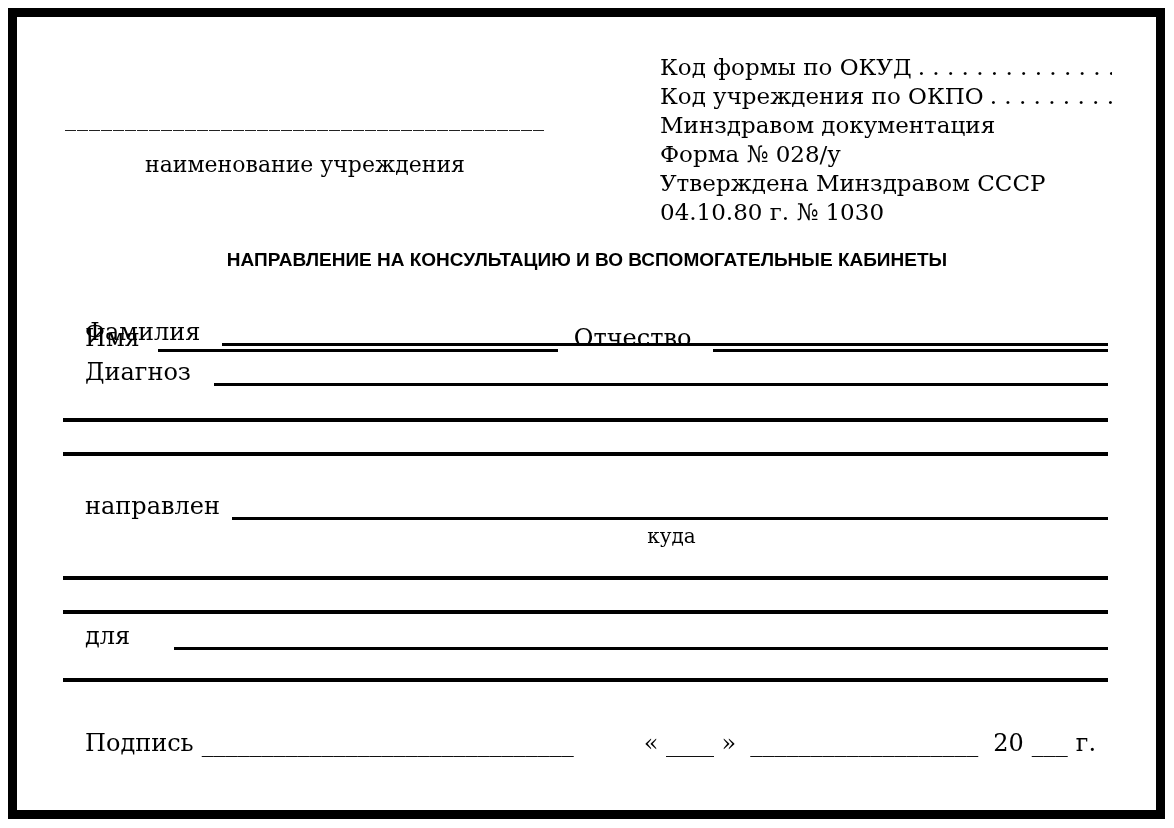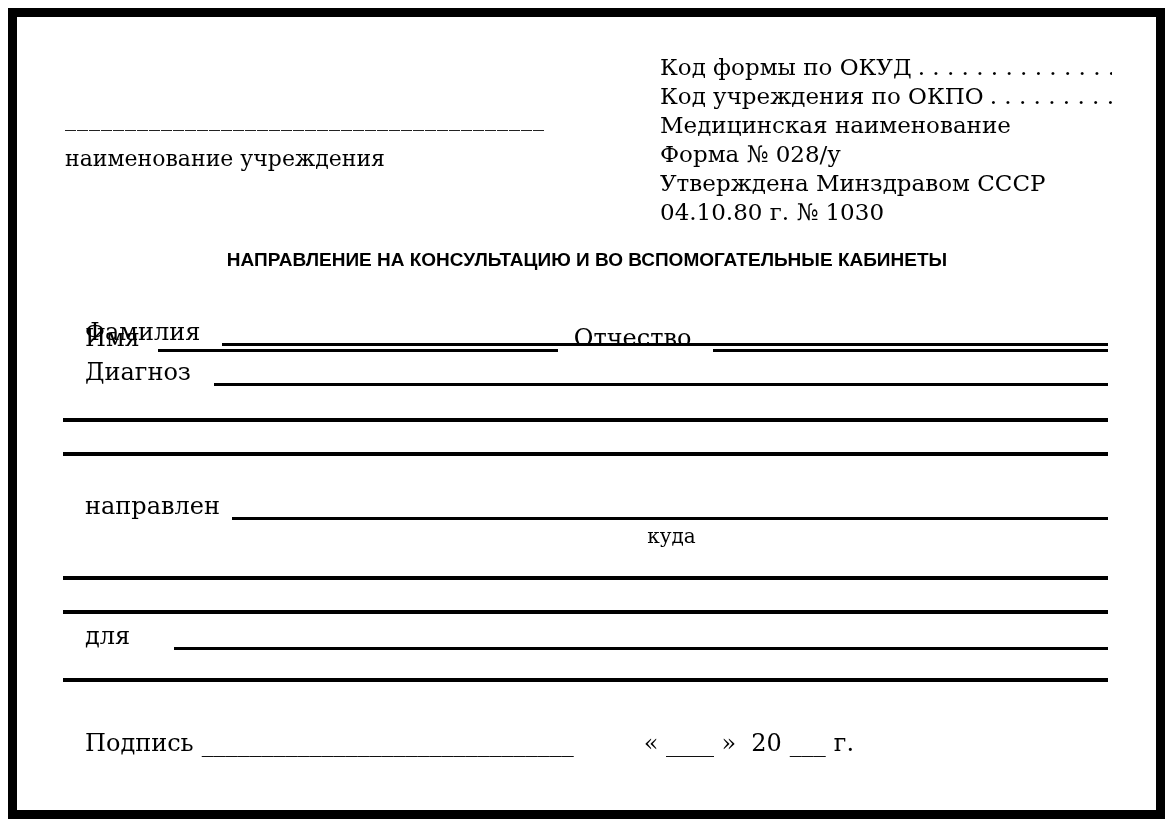--- a/index.html
+++ b/index.html
@@ -32,22 +32,22 @@
     font-size: 22px;
     line-height: 26px;
     white-space: nowrap;
     overflow: hidden;
     width: 480px;
     letter-spacing: 1px;
   }
   .org-caption {
     font-size: 22px;
     line-height: 26px;
-    text-align: left;
-    margin-top: 14px;
+    text-align: center;
+    margin-top: 20px;
   }
   .code-block {
     position: absolute;
     left: 660px; top: 53px;
     width: 452px;
     font-size: 23px;
     line-height: 29px;
   }
   .code-line {
     display: flex;
@@ -164,21 +164,21 @@
 
   <div class="code-block">
     <div class="code-line">
       <span class="label">Код формы по ОКУД</span>
       <span class="code-leader">. . . . . . . . . . . . . . . . . . . . . . . . . . . . . .</span>
     </div>
     <div class="code-line">
       <span class="label">Код учреждения по ОКПО</span>
       <span class="code-leader">. . . . . . . . . . . . . . . . . . . . . . . . . . . . . .</span>
     </div>
-    <div>Медицинская наименование</div>
+    <div>Минздравом документация</div>
     <div>Форма № 028/у</div>
     <div>Утверждена Минздравом СССР</div>
     <div>04.10.80 г. № 1030</div>
   </div>
 
   <div class="form-title">НАПРАВЛЕНИЕ НА КОНСУЛЬТАЦИЮ И ВО ВСПОМОГАТЕЛЬНЫЕ КАБИНЕТЫ</div>
 
   <div class="field-row row-surname">
     <span class="label">Фамилия</span>
     <span class="fill-line gap-22"></span>
@@ -212,17 +212,18 @@
     <span class="label">для</span>
     <span class="fill-line gap-18"></span>
   </div>
 
   <div class="hrule rule-e"></div>
 
   <div class="signature-row">
     <span>Подпись</span>
     <span class="sig-line">_______________________________</span>
     <span class="date-group">« ____ »</span>
+    <span class="month-line">___________________</span>
     <span class="year-pre">20</span>
     <span class="year-line">___</span>
     <span class="year-suf">г.</span>
   </div>
 </div>
 
 </body></html>

